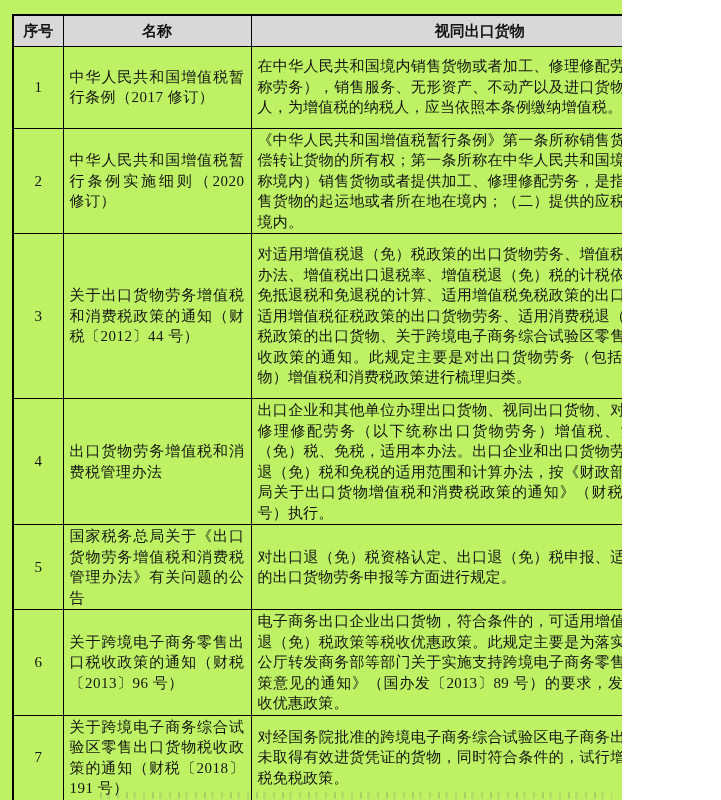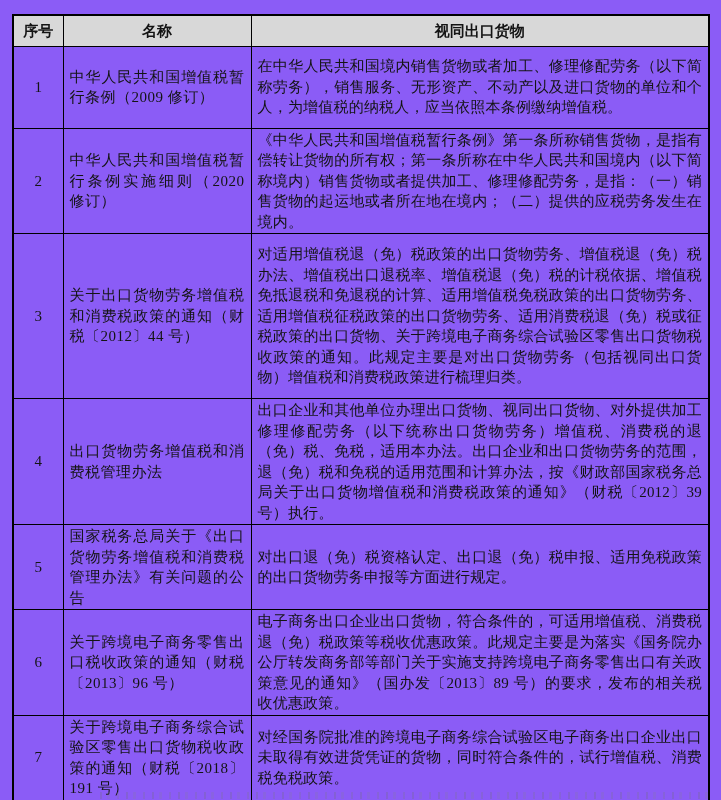--- a/index.html
+++ b/index.html
@@ -2,23 +2,23 @@
 <html><head>
 <meta charset="utf-8">
 <style>
   html, body {
     margin: 0;
     padding: 0;
     background: #ffffff;
   }
   #page {
     position: relative;
-    width: 721px;
+    width: 622px;
     height: 800px;
-    background: #8b5cf6;
+    background: #bef264;
     overflow: hidden;
     font-family: "Liberation Serif", "DejaVu Serif", serif;
     color: #141414;
   }
   table.regs {
     position: absolute;
     left: 12px;
     top: 14px;
     width: 696px;
     border-collapse: collapse;
@@ -100,21 +100,21 @@
     <thead>
       <tr>
         <th>序号</th>
         <th>名称</th>
         <th>视同出口货物</th>
       </tr>
     </thead>
     <tbody>
       <tr class="r1">
         <td class="no-cell">1</td>
-        <td class="name-cell">中华人民共和国增值税暂行条例（2009 修订）</td>
+        <td class="name-cell">中华人民共和国增值税暂行条例（2017 修订）</td>
         <td class="content-cell">在中华人民共和国境内销售货物或者加工、修理修配劳务（以下简称劳务），销售服务、无形资产、不动产以及进口货物的单位和个人，为增值税的纳税人，应当依照本条例缴纳增值税。</td>
       </tr>
       <tr class="r2">
         <td class="no-cell">2</td>
         <td class="name-cell">中华人民共和国增值税暂行条例实施细则（2020 修订）</td>
         <td class="content-cell">《中华人民共和国增值税暂行条例》第一条所称销售货物，是指有偿转让货物的所有权；第一条所称在中华人民共和国境内（以下简称境内）销售货物或者提供加工、修理修配劳务，是指：（一）销售货物的起运地或者所在地在境内；（二）提供的应税劳务发生在境内。</td>
       </tr>
       <tr class="r3">
         <td class="no-cell">3</td>
         <td class="name-cell">关于出口货物劳务增值税和消费税政策的通知（财税〔2012〕44 号）</td>

